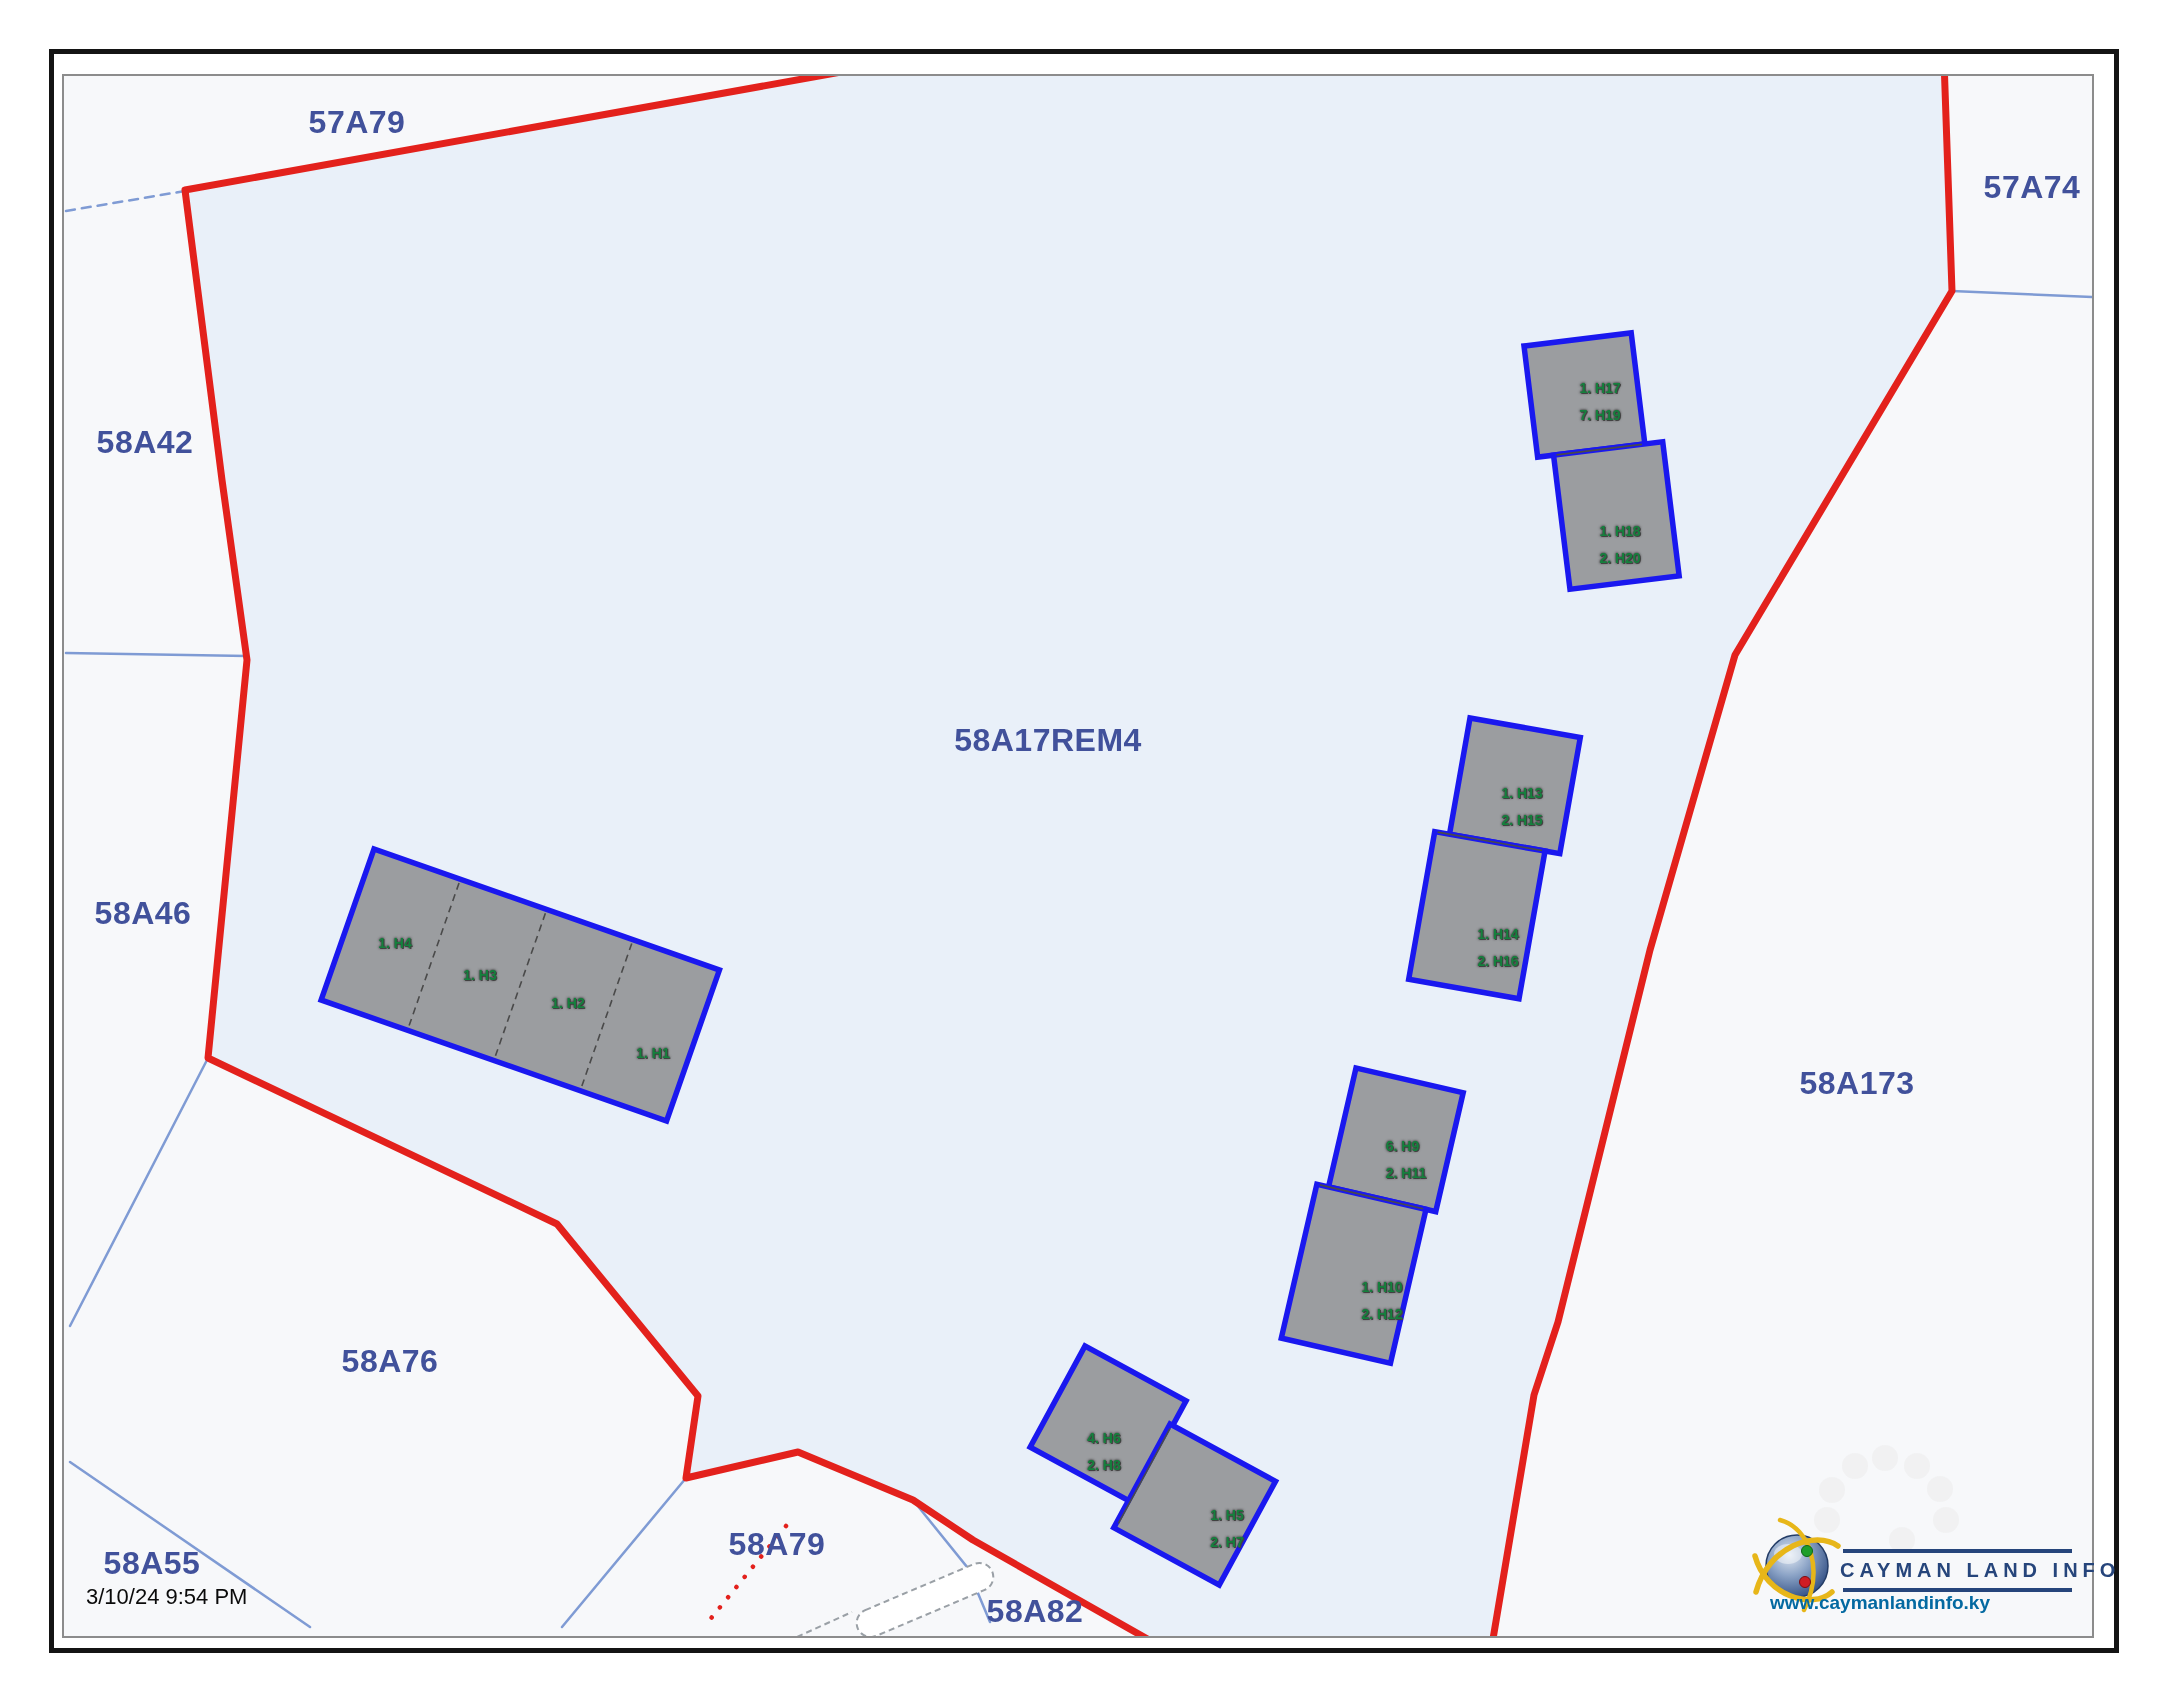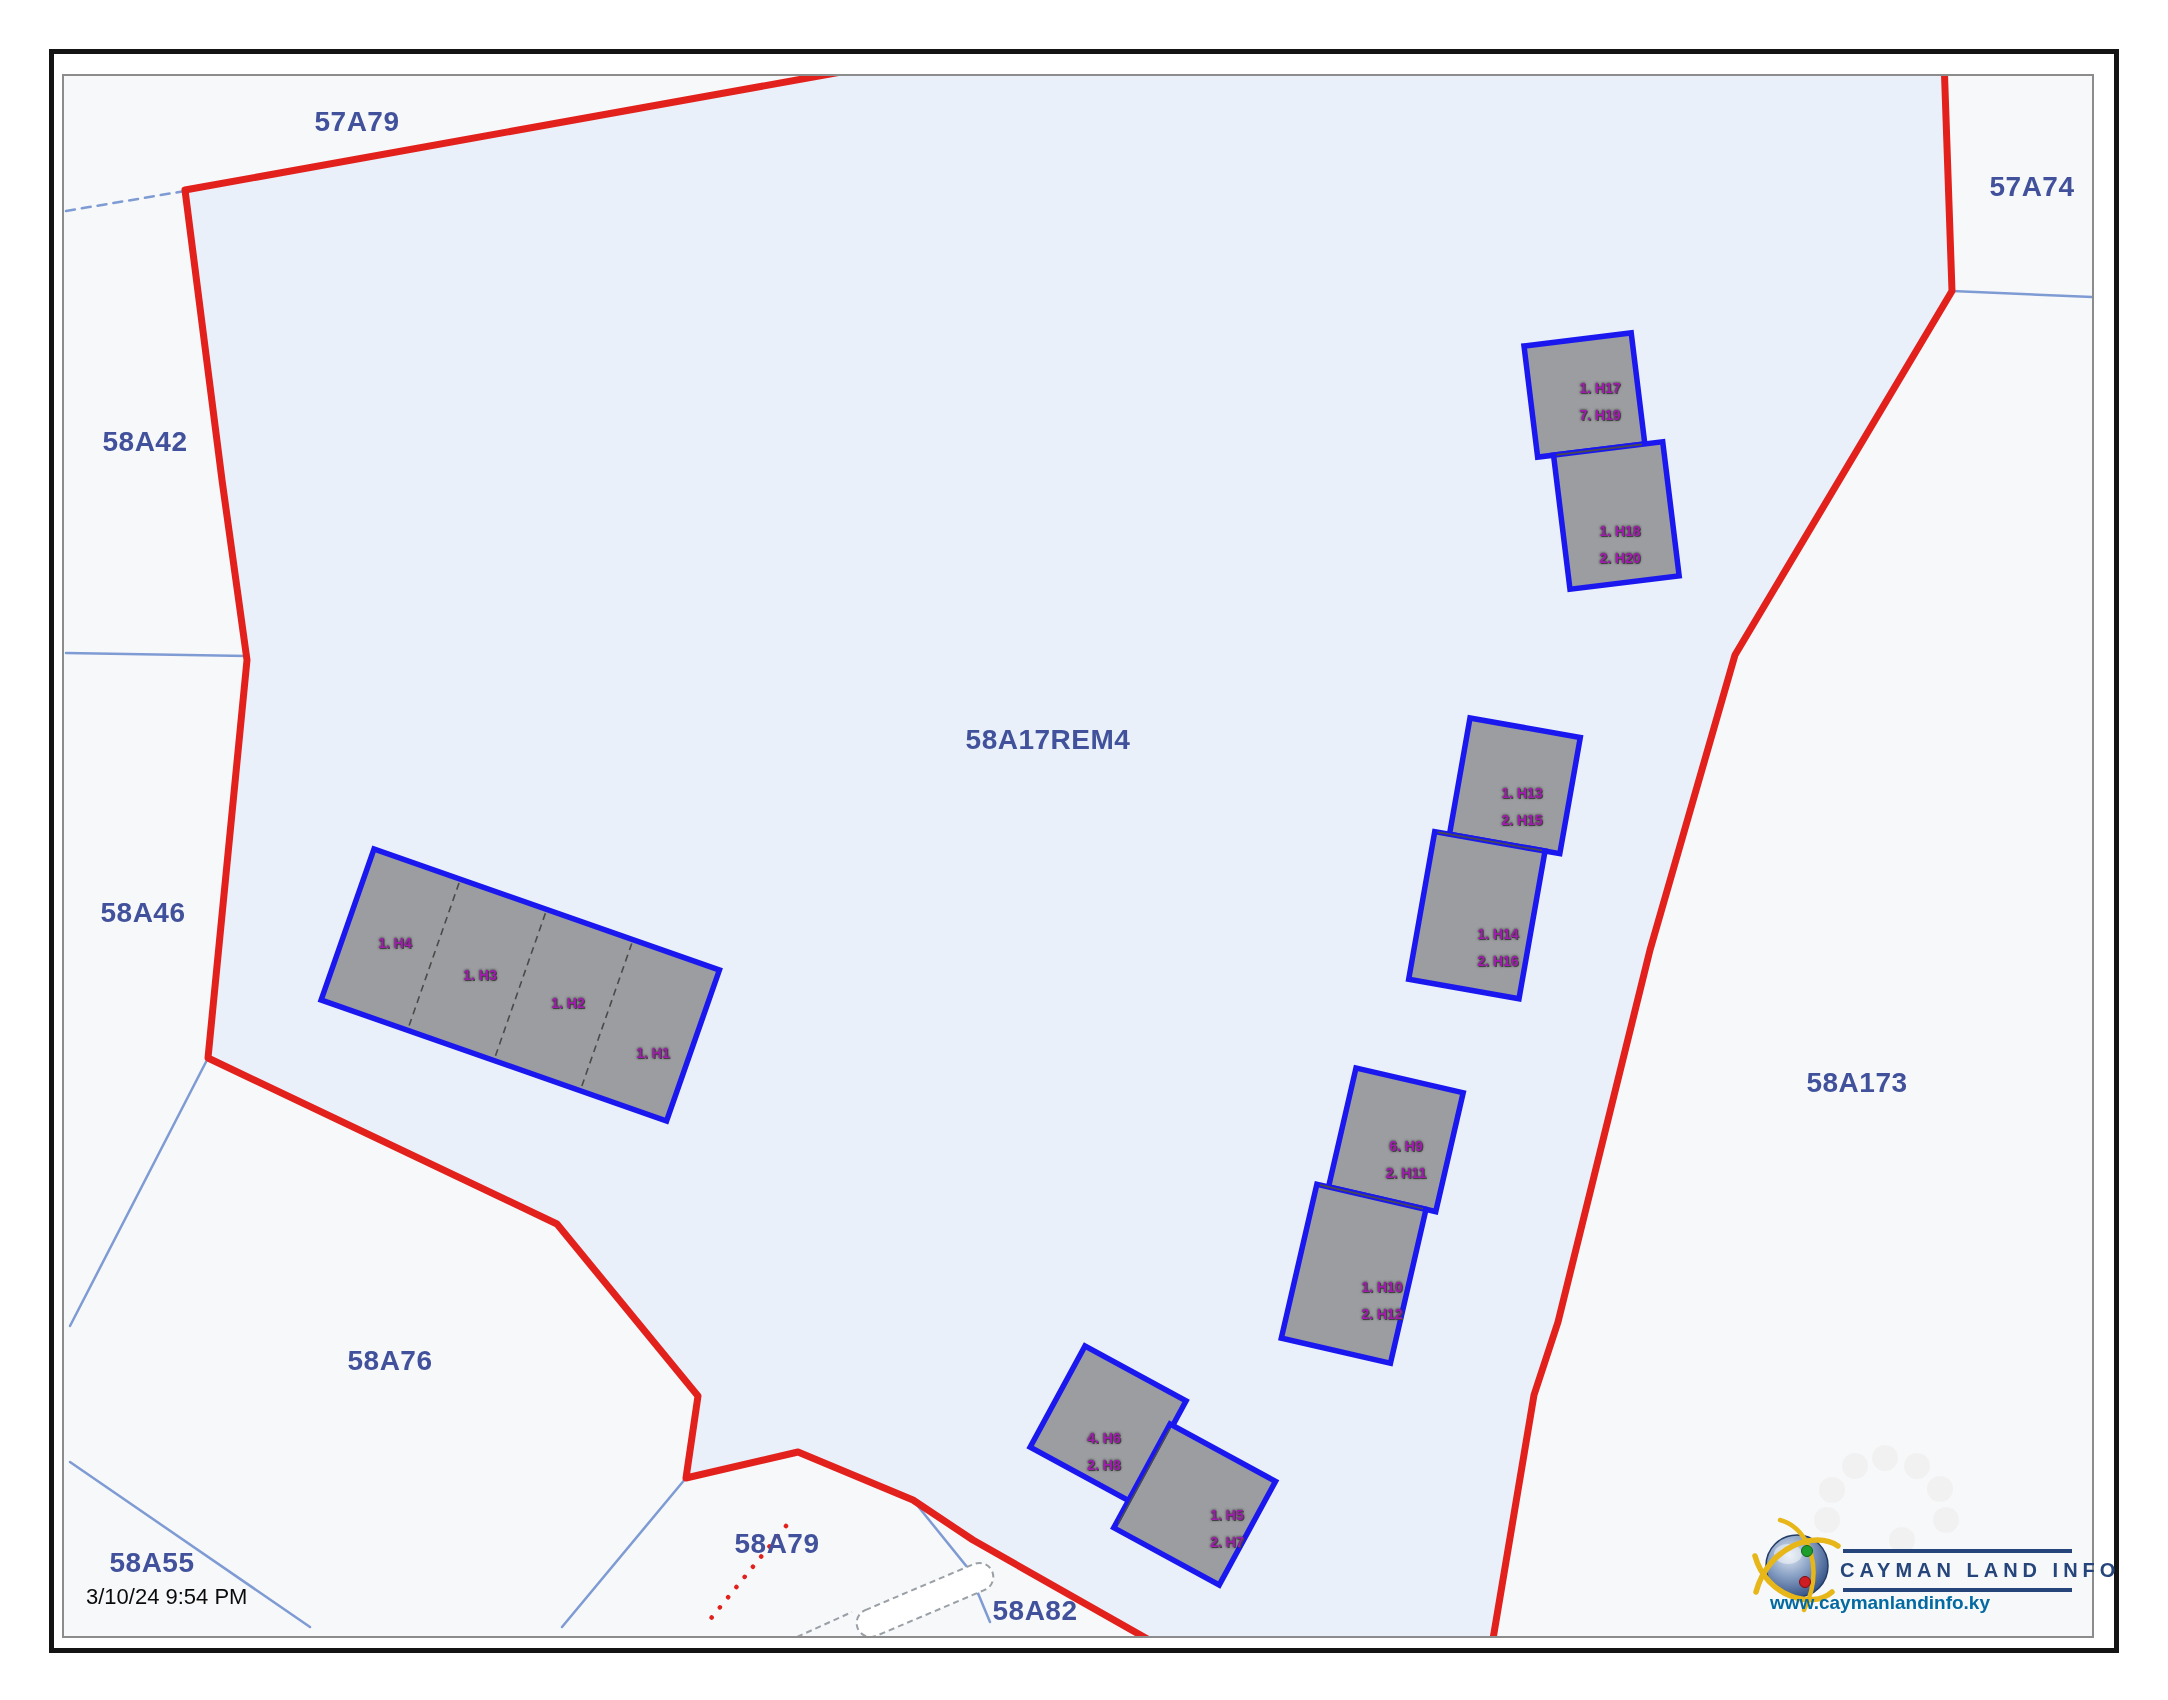--- a/index.html
+++ b/index.html
@@ -20,23 +20,23 @@
   .red-line{stroke:var(--boundary-red);stroke-width:7;fill:none;stroke-linejoin:round;stroke-linecap:butt;}
   .red-dotted{stroke:var(--boundary-red);stroke-width:4.5;fill:none;stroke-linecap:round;stroke-dasharray:0.1 13;}
   .blue-line{stroke:var(--parcel-line-blue);stroke-width:2.5;fill:none;stroke-linecap:round;}
   .blue-dashed{stroke-dasharray:9 7;}
   .road-shape{fill:#ffffff;stroke:#9aa0a6;stroke-width:2;stroke-dasharray:6 4;}
   .bld{fill:var(--building-fill);stroke:var(--building-outline-blue);stroke-width:5.5;stroke-linejoin:miter;}
   .seam{stroke:#4a4a4a;stroke-width:1.6;fill:none;}
   .seam-dashed{stroke-dasharray:7 5;}
   .wm{fill:#ececec;opacity:.6;}
   .parcel-label{position:absolute;transform:translate(-50%,-50%);color:var(--label-navy);
-        font-size:28px;font-weight:bold;white-space:nowrap;letter-spacing:.5px;}
-  .unit-label{position:absolute;transform:translate(-50%,-50%);color:#a21caf;font-size:14px;
-        font-weight:bold;text-align:center;line-height:27px;white-space:nowrap;
+        font-size:32px;font-weight:bold;white-space:nowrap;letter-spacing:.5px;}
+  .unit-label{position:absolute;transform:translate(-50%,-50%);color:#15803d;font-size:14px;
+        font-weight:bold;line-height:27px;white-space:nowrap;
         text-shadow:0 0 2px #3a3a3a,0 0 3px #3a3a3a,1px 1px 0 #4a4a4a;}
   #timestamp{position:absolute;left:86px;top:1584px;font-size:22px;color:#0a0a0a;}
   .logo-bar{position:absolute;height:4px;background:var(--logo-navy);}
   #logo-title{position:absolute;left:1840px;top:1559px;width:232px;text-align:center;
         color:var(--logo-navy);font-size:20px;font-weight:bold;letter-spacing:5px;white-space:nowrap;}
   #logo-url{position:absolute;left:1760px;top:1592px;width:240px;text-align:center;
         color:#0369a1;font-size:19px;font-weight:bold;white-space:nowrap;}
   #logo-globe{position:absolute;left:1750px;top:1512px;}
 </style>
 </head>

